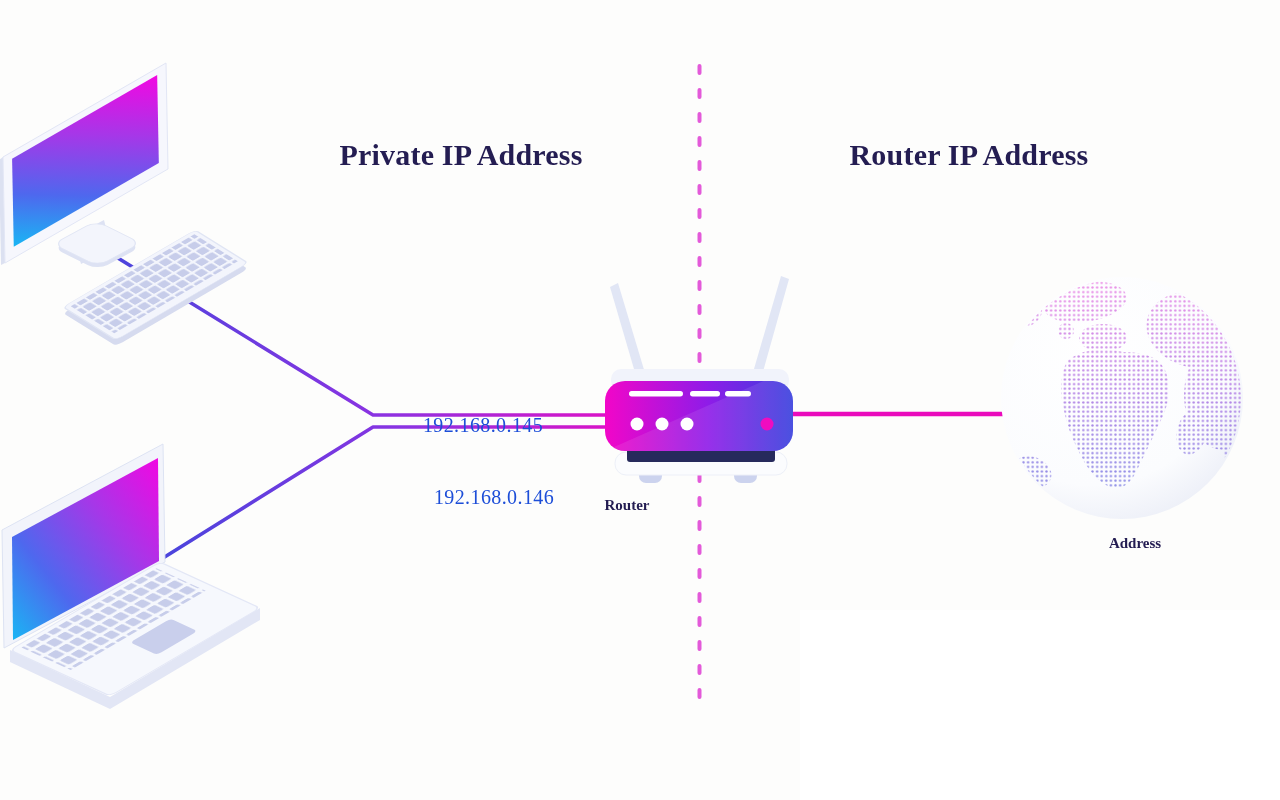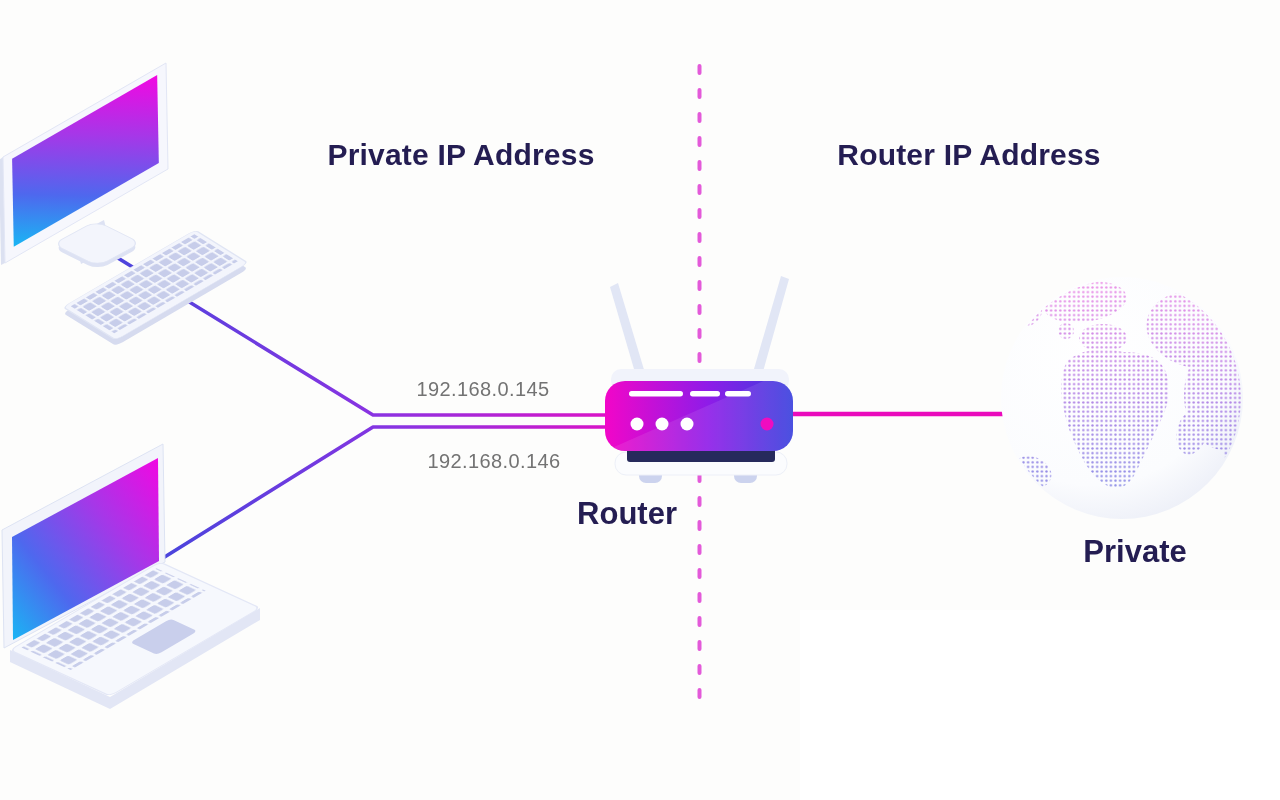--- a/index.html
+++ b/index.html
@@ -1,23 +1,23 @@
 <!DOCTYPE html>
 <html><head>
 <meta charset="utf-8">
 <style>
   html,body{margin:0;padding:0;background:#fff;}
   .canvas{position:relative;width:1280px;height:800px;background:#fdfdfc;overflow:hidden;
-          font-family:Liberation Sans, sans-serif;}
+          font-family:Liberation Serif, serif;}
   .bg-patch{position:absolute;left:800px;top:610px;width:480px;height:190px;background:#ffffff;}
   svg.scene{position:absolute;left:0;top:0;}
   .label{position:absolute;transform:translateX(-50%);white-space:nowrap;line-height:1.1;}
   .title{font-size:30px;font-weight:800;color:#241d52;letter-spacing:.2px;}
-  .ip{font-size:20px;font-weight:400;color:#737373;letter-spacing:.4px;}
-  .device-label{font-size:31px;font-weight:700;color:#241d52;}
+  .ip{font-size:20px;font-weight:400;color:#1d4ed8;letter-spacing:.4px;margin-top:36px;}
+  .device-label{font-size:15px;font-weight:700;color:#241d52;}
 </style>
 </head>
 <body>
 
 <div class="canvas">
   <div class="bg-patch"></div>
 
   <svg class="scene" width="1280" height="800" viewBox="0 0 1280 800">
     <defs>
       <linearGradient id="scrGrad" x1="1" y1="0" x2="0" y2="1">
@@ -145,14 +145,14 @@
         <ellipse cx="1032" cy="472" rx="20" ry="15" transform="rotate(22 1032 472)"></ellipse>
       </g>
     </g>
   </svg>
 
   <div class="label title" style="left:461px;top:138px">Private IP Address</div>
   <div class="label title" style="left:969px;top:138px">Router IP Address</div>
   <div class="label ip" style="left:483px;top:378px">192.168.0.145</div>
   <div class="label ip" style="left:494px;top:450px">192.168.0.146</div>
   <div class="label device-label" style="left:627px;top:497px">Router</div>
-  <div class="label device-label" style="left:1135px;top:535px">Private</div>
+  <div class="label device-label" style="left:1135px;top:535px">Address</div>
 </div>
 
 </body></html>

